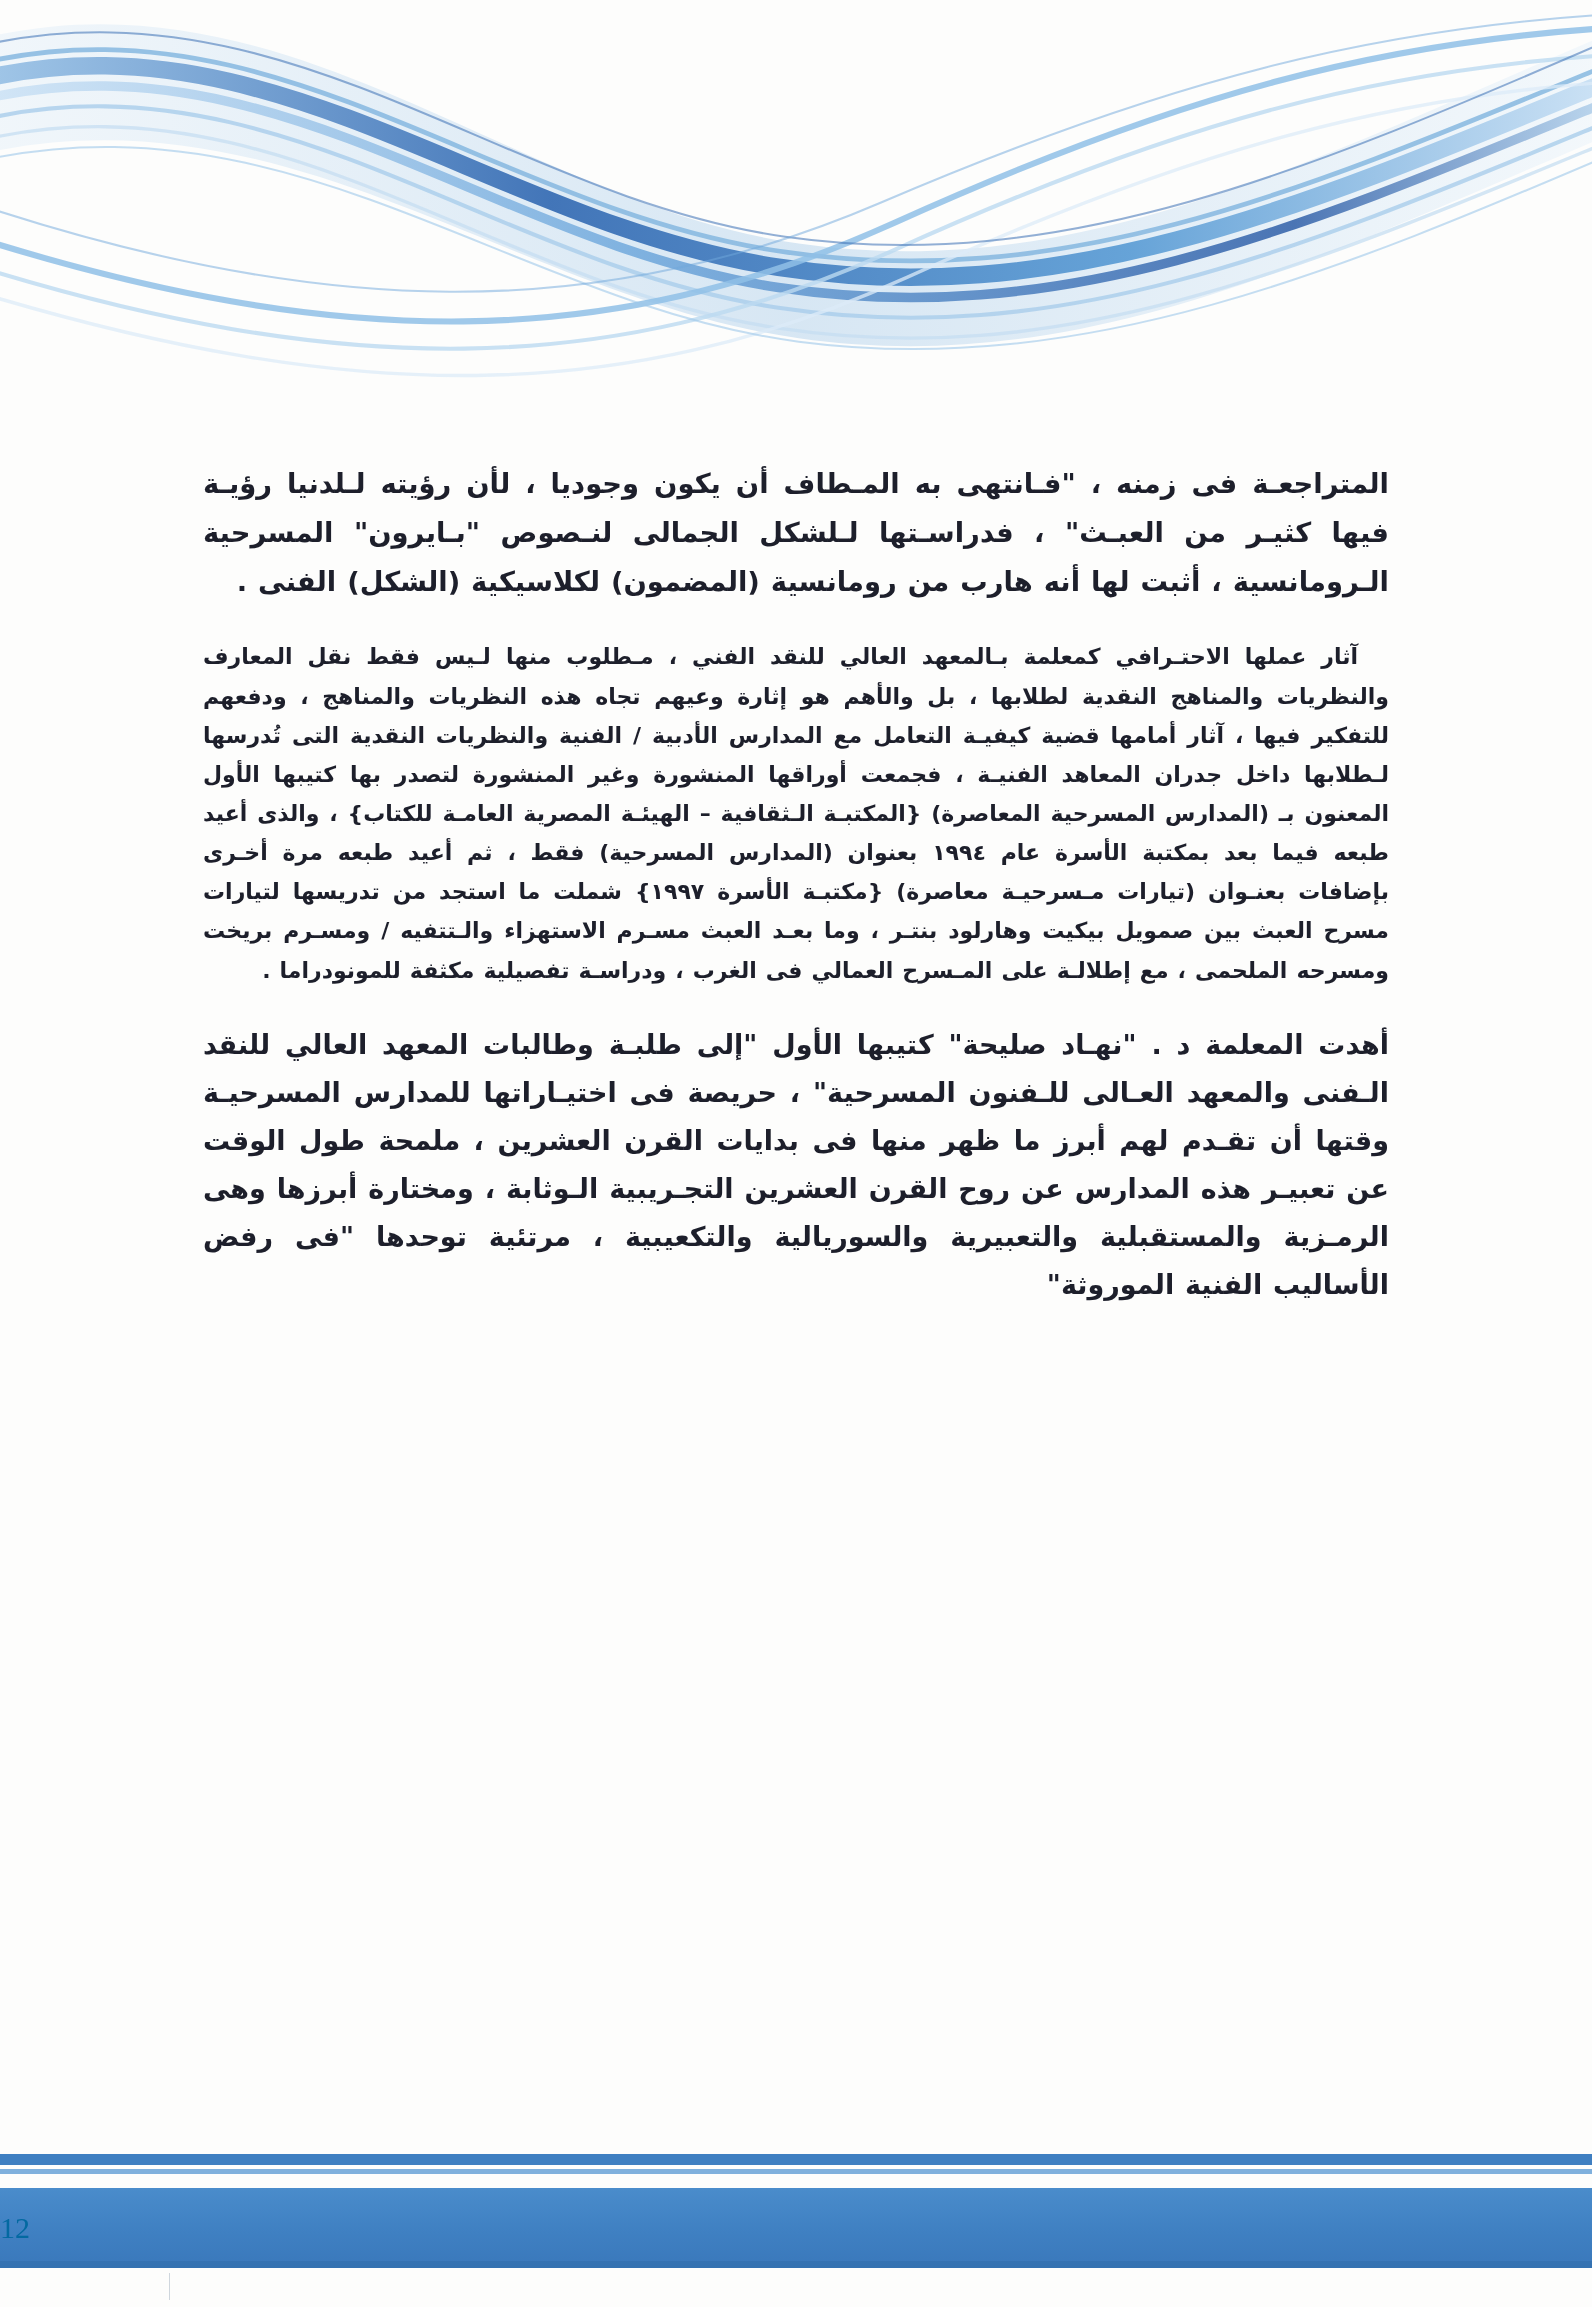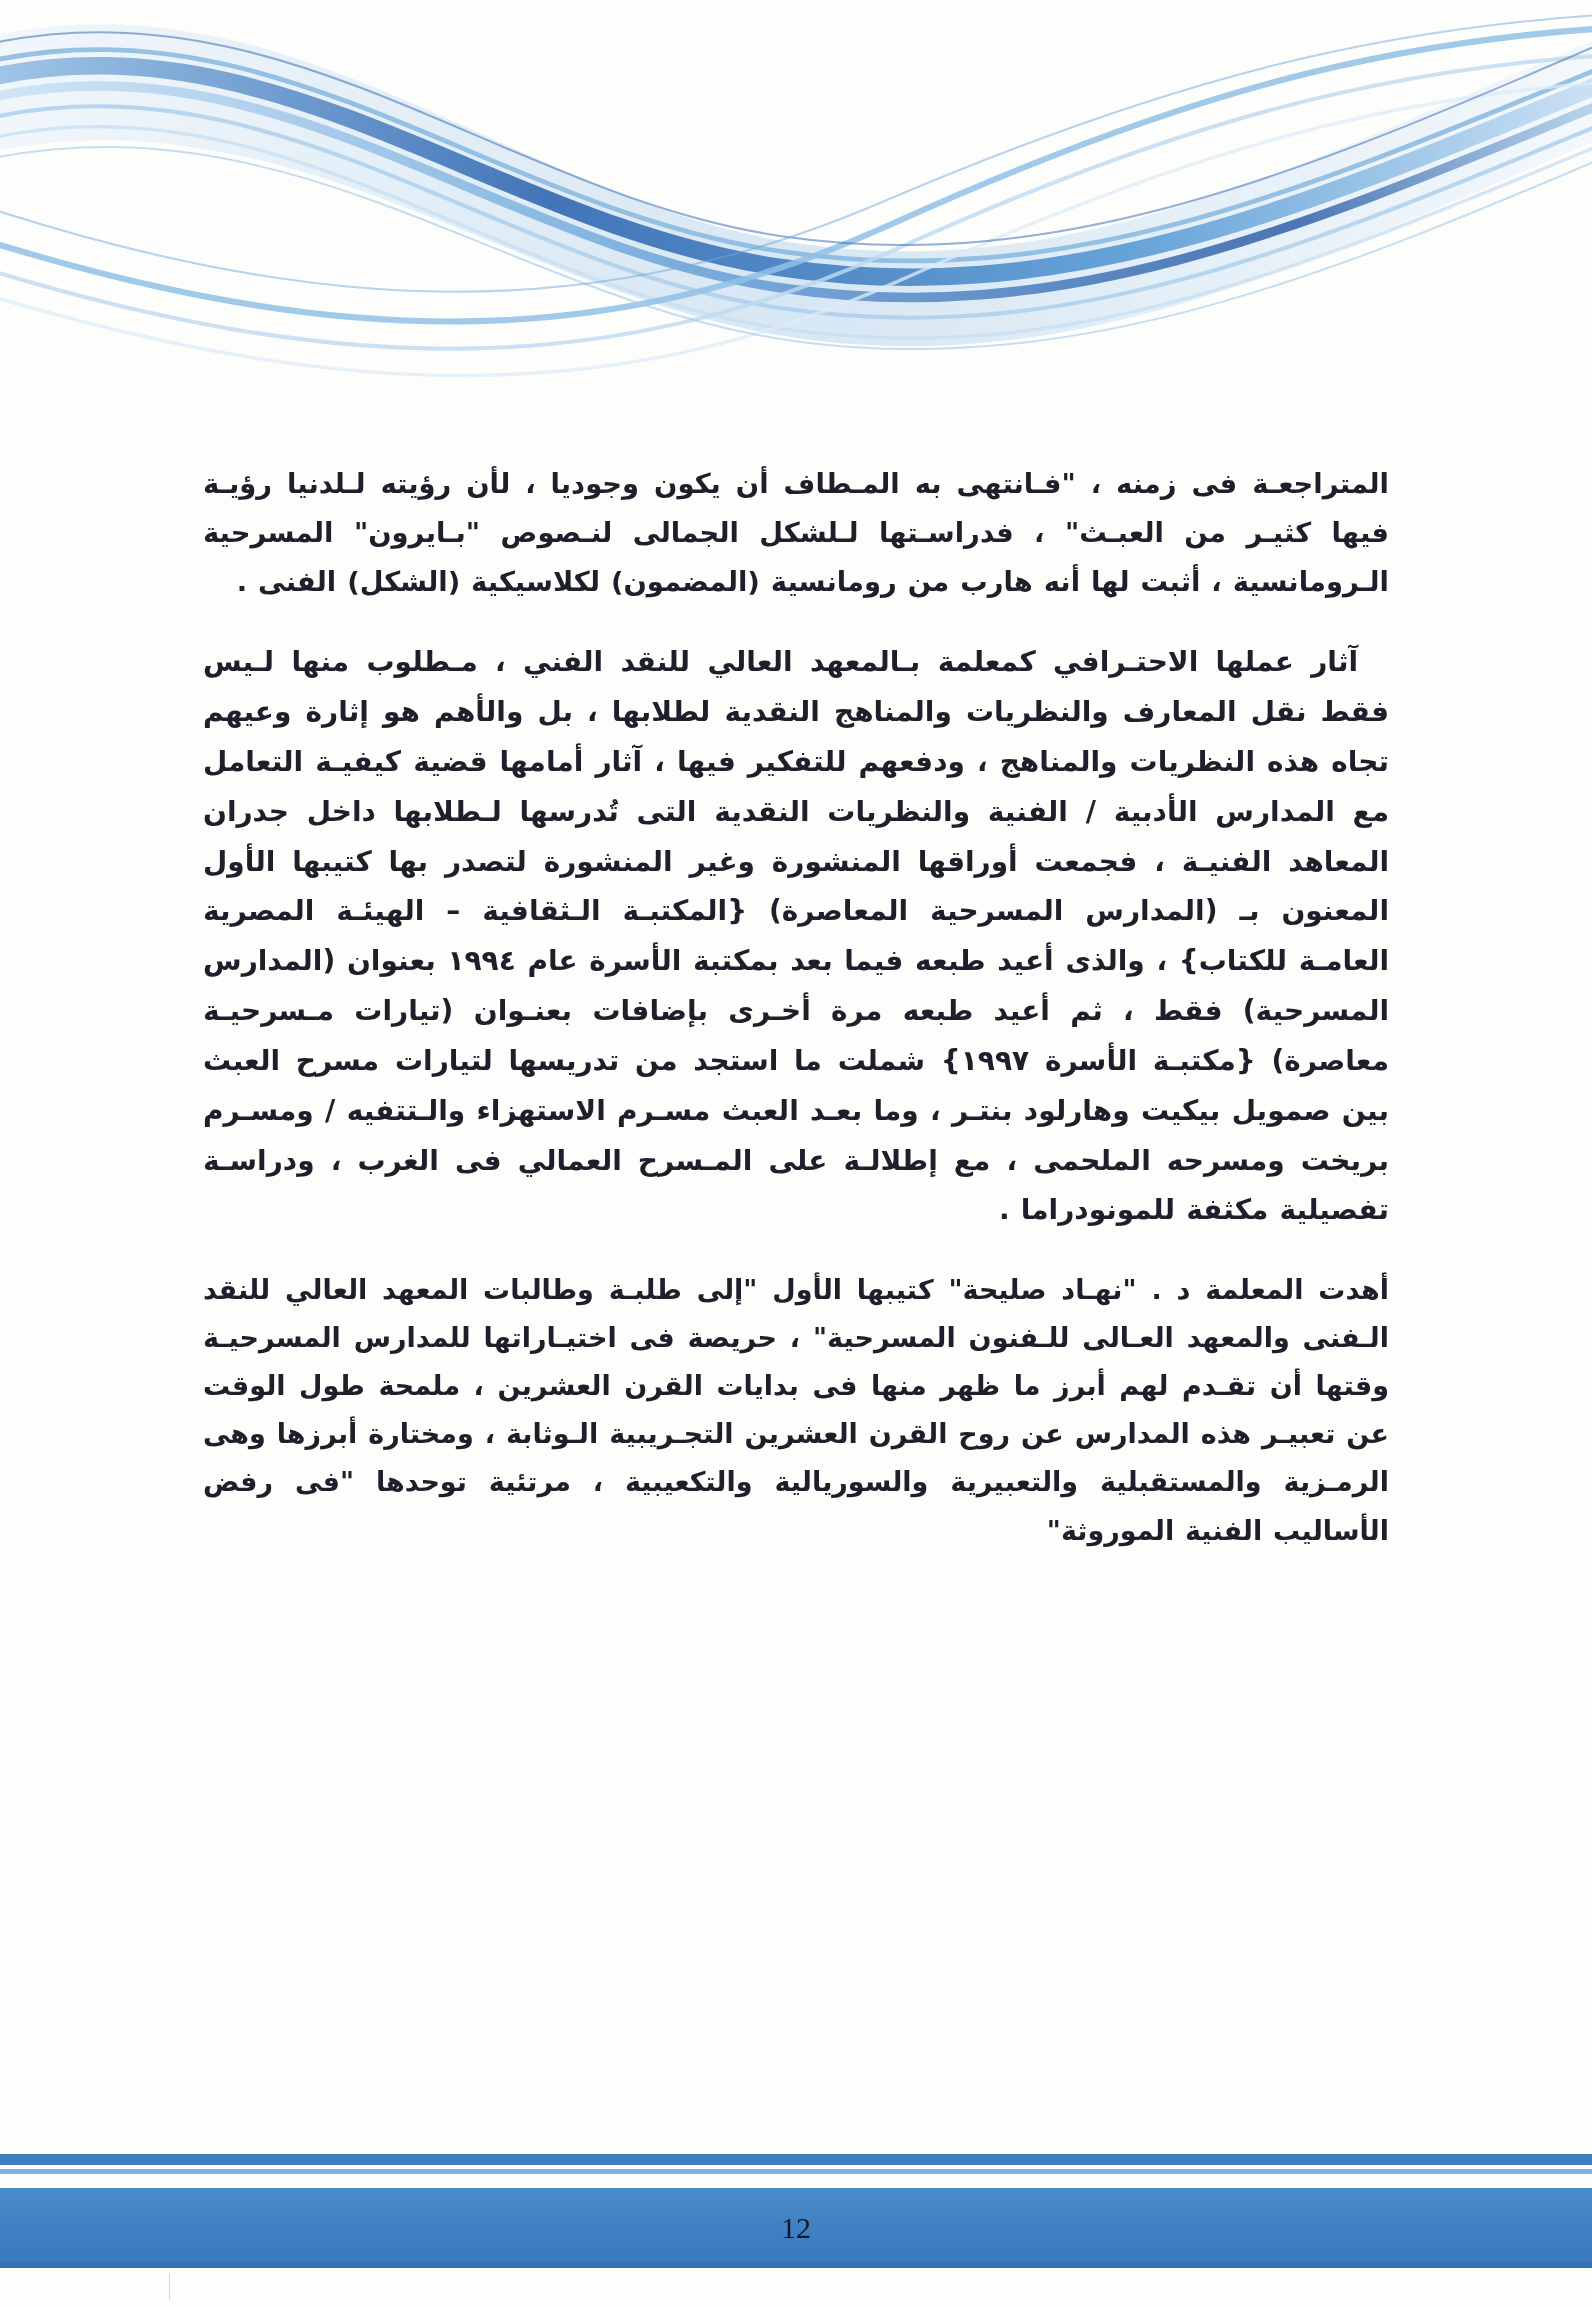--- a/index.html
+++ b/index.html
@@ -49,21 +49,21 @@
     font-family: "DejaVu Sans", "Liberation Sans", sans-serif;
     font-size: 27px;
     line-height: 1.78;
     color: #1d1f2b;
     font-weight: 700;
     letter-spacing: 0.1px;
     word-spacing: 1.4px;
   }
   .para.indent { text-indent: 31px; }
   .para.p1 { font-size: 27.4px; }
-  .para.p2 { font-size: 28px; }
+  .para.p2 { font-size: 22px; }
   .para.p3 { font-size: 27px; }
 
   
   .bottom-block {
     position: absolute;
     left: 0;
     bottom: 0;
     width: 1592px;
     height: 169px;
   }
@@ -99,22 +99,21 @@
     background: #2f6aa6;
     opacity: .45;
   }
   .page-number {
     position: absolute;
     top: 50px;
     left: 0;
     width: 1592px;
     height: 80px;
     line-height: 80px;
-    text-align: center;
-    color: #0f172a;
+    color: #0369a1;
     font-family: "Liberation Serif", serif;
     font-size: 30px;
     direction: ltr;
   }
   .corner-tick {
     position: absolute;
     left: 169px;
     bottom: 6.8px;
     width: 1.4px;
     height: 27px;

